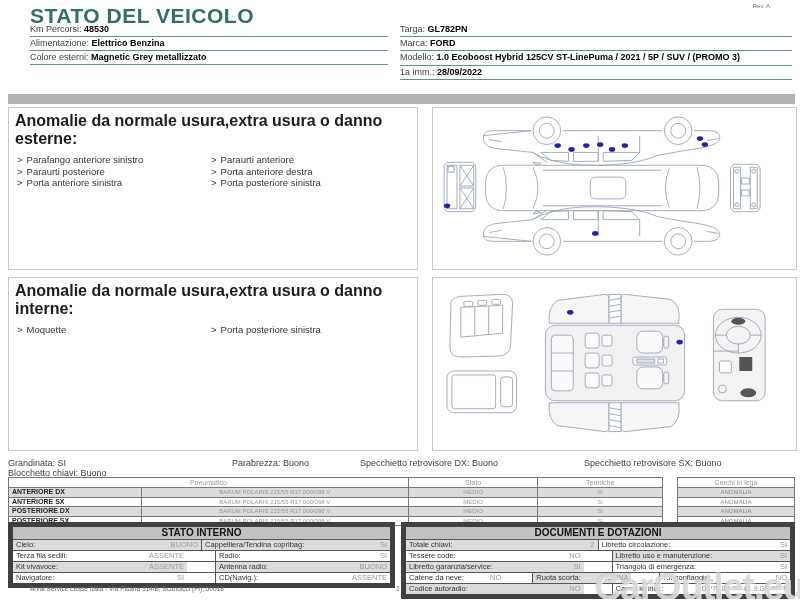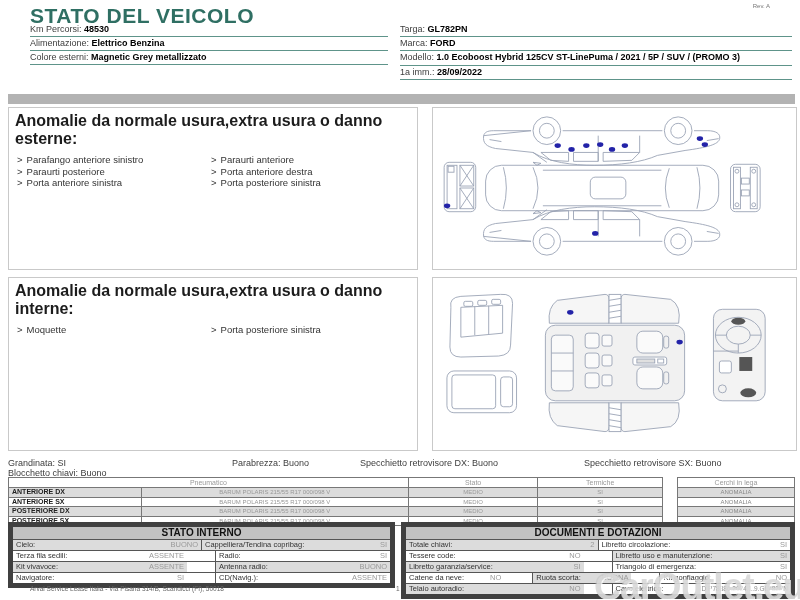--- a/index.html
+++ b/index.html
@@ -389,21 +389,21 @@
           <span class="lb">Ruota scorta:</span>
           <span class="vl">BUONA</span>
         </div>
       <div class="bcell sm">
           <span class="lb">Kit gonfiaggio:</span>
           <span class="vl">NO</span>
         </div>
     </div>
     <div class="brow">
       <div class="bcell shade">
-          <span class="lb">Telaio autoradio:</span>
+          <span class="lb">Codice autoradio:</span>
           <span class="vl">NO</span>
         </div>
       <div class="bcell">
           <span class="lb">Cavo elettrico:</span>
           <span class="vl"></span>
         </div>
     </div>
   </div>
 
   <div class="footer">

